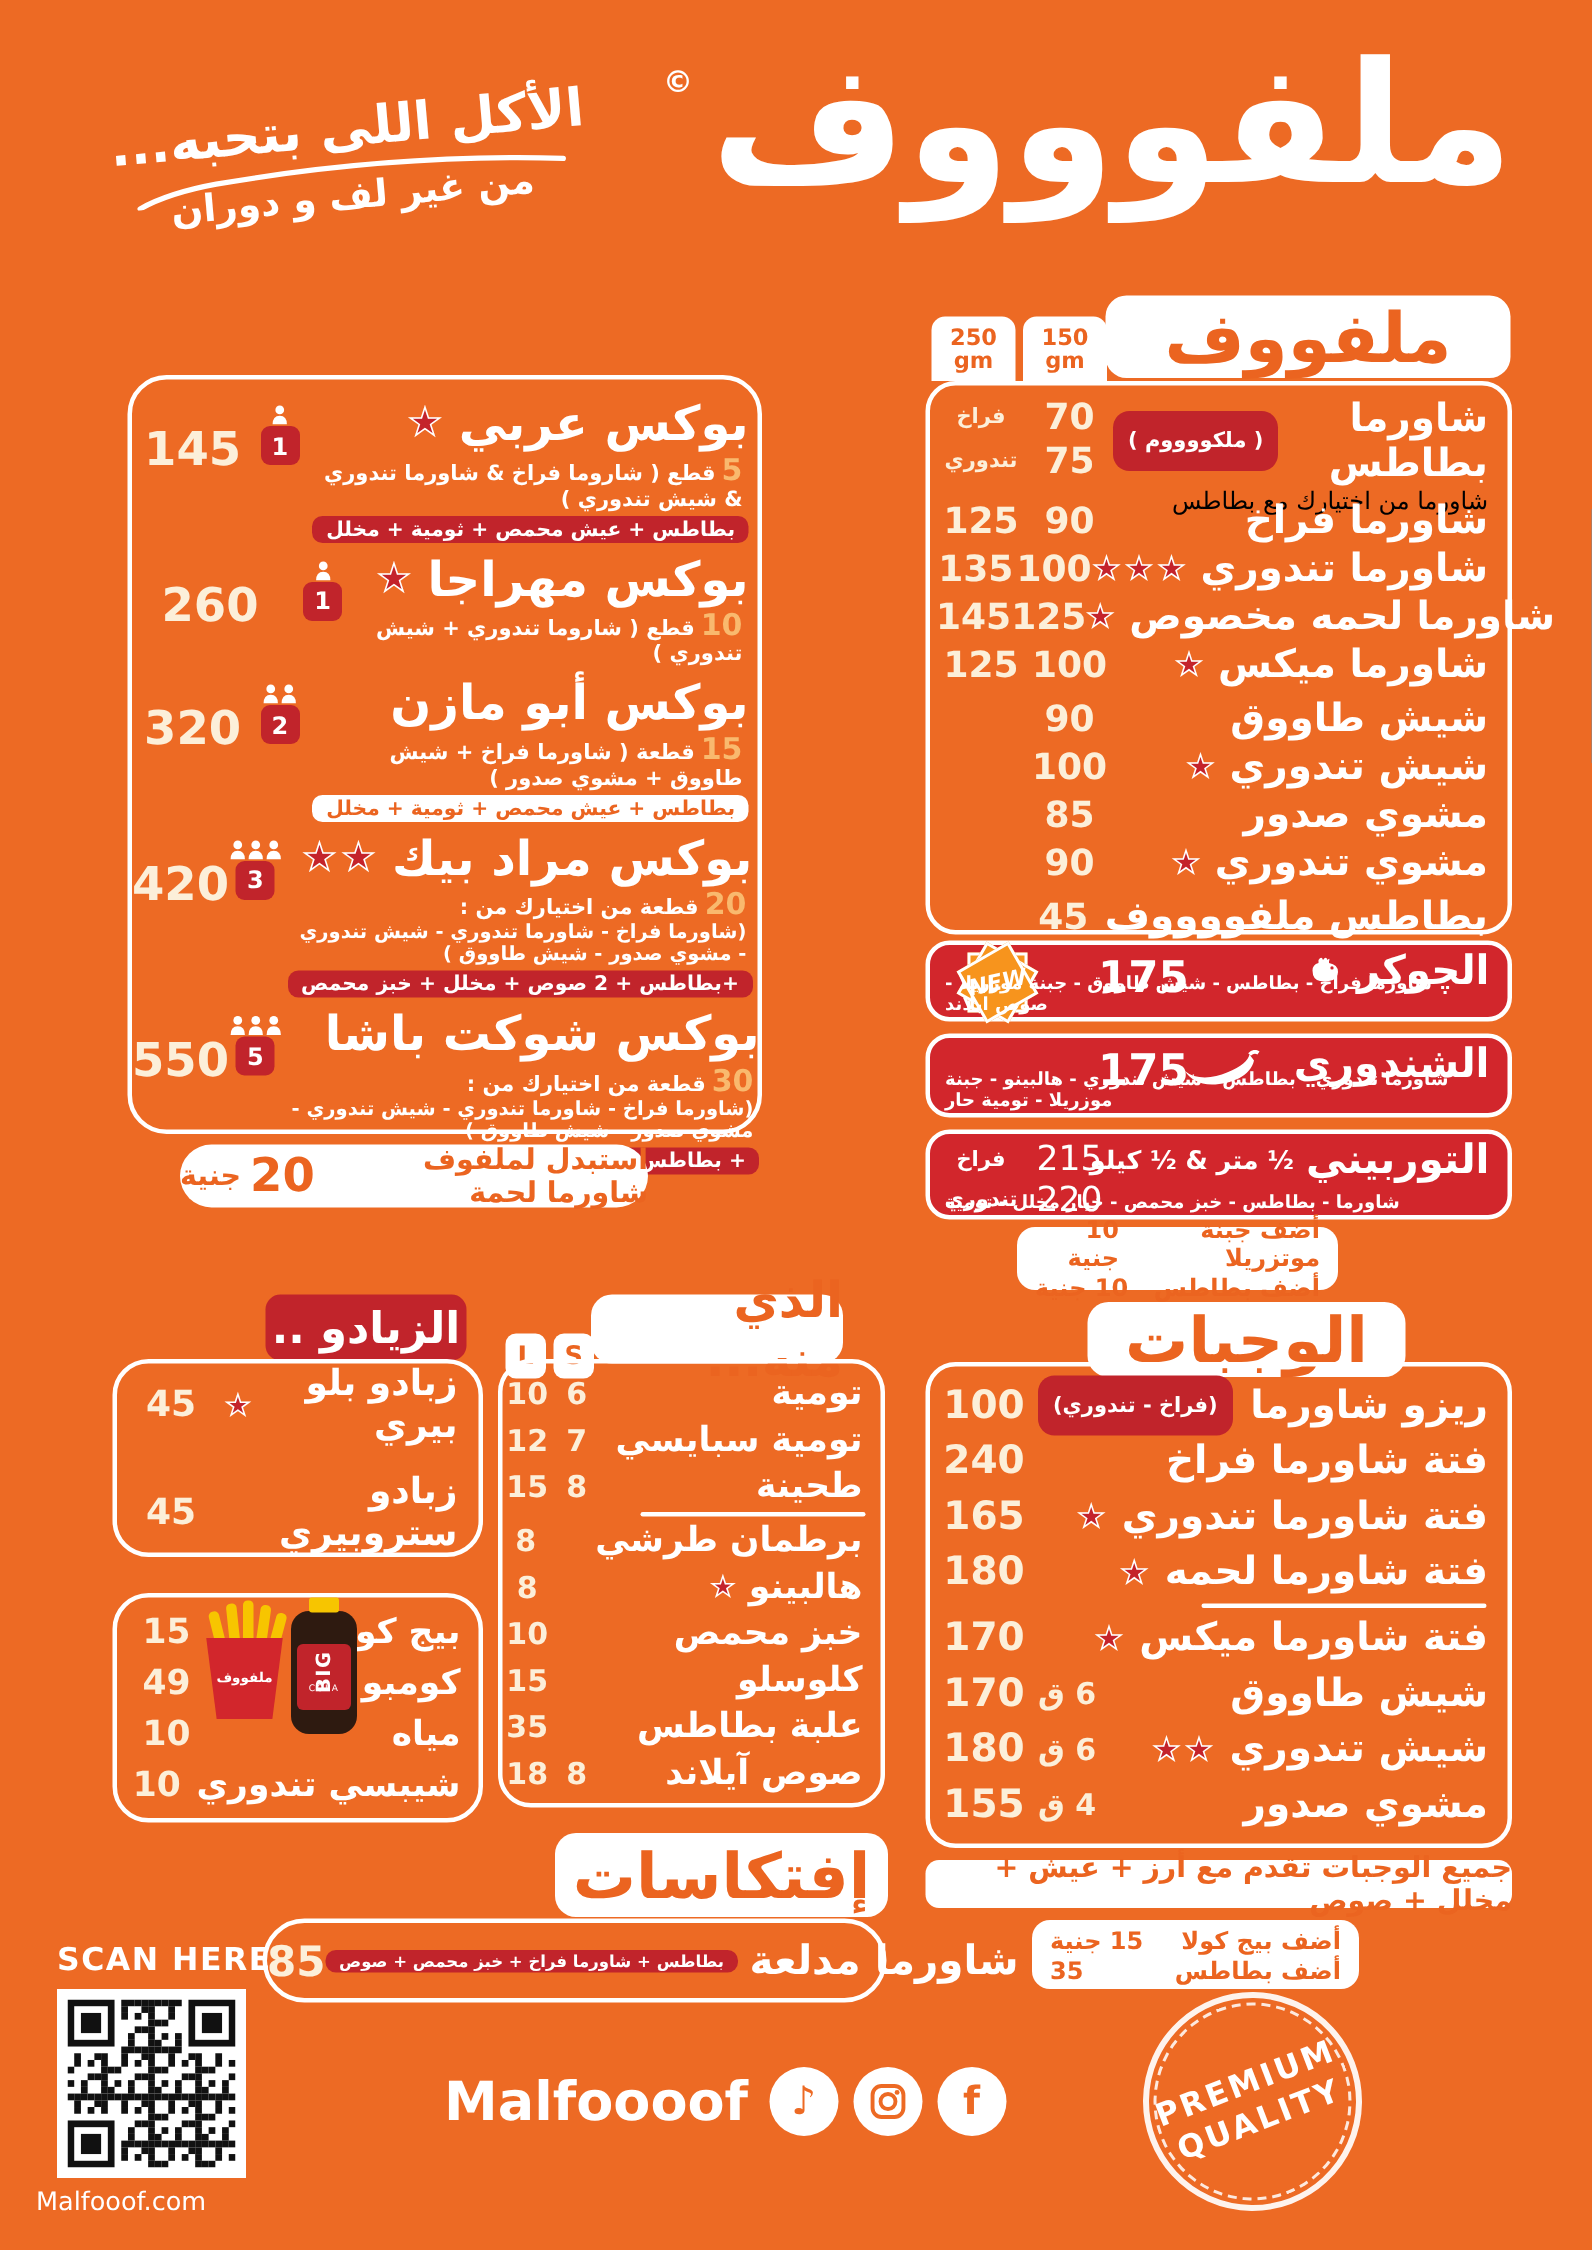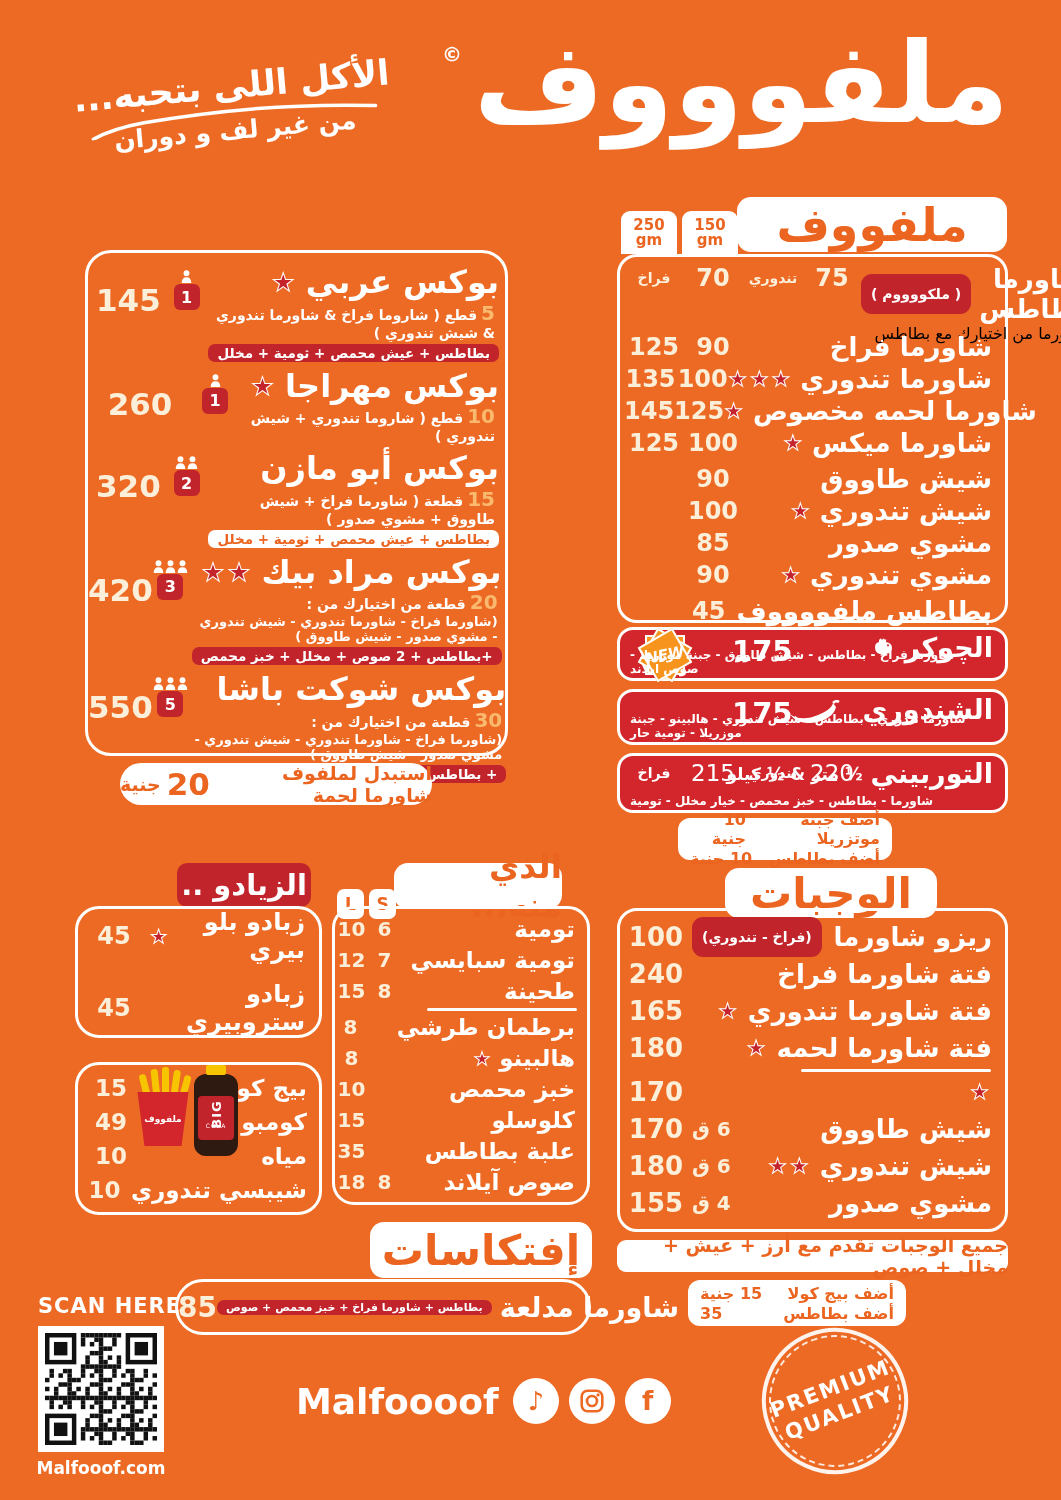--- a/index.html
+++ b/index.html
@@ -25,21 +25,21 @@
   #shawarma-head{left:737px;top:197px;width:270px;height:55px;font-size:46px;}
   .gm-tab{position:absolute;top:211px;width:56px;height:43px;background:#fff;border-radius:9px 9px 0 0;display:flex;flex-direction:column;
           align-items:center;justify-content:center;color:#EB6420;font-weight:bold;font-size:15px;line-height:.95;}
   #gm250{left:621px;} #gm150{left:682px;}
   #shawarma-box{left:617px;top:254px;width:391px;height:369px;display:flex;flex-direction:column;justify-content:flex-start;padding-top:4px;}
   .srow{display:flex;align-items:center;height:32px;flex:0 0 auto;padding-left:4px;}
   .srow .col250{width:60px;text-align:center;font-size:24px;}
   .srow .col150{width:58px;text-align:center;font-size:24px;}
   .sname{flex:1;direction:rtl;text-align:right;padding-right:13px;color:#fff;font-weight:bold;font-size:26px;white-space:nowrap;display:flex;align-items:center;gap:7px;}
   .srow-first{height:66px;align-items:flex-start;padding-top:3px;}
-  .vcol{display:flex;flex-direction:row;gap:1px;}
+  .vcol{display:flex;flex-direction:column;gap:1px;}
   .vrow{display:flex;align-items:center;}
   .vrow .vlabel{width:60px;text-align:center;font-size:14px;color:#FCEFD9;font-weight:bold;}
   .vrow .vprice{width:58px;text-align:center;font-size:24px;}
   .namewrap{display:flex;flex-direction:column;align-items:flex-start;direction:rtl;flex:1;padding-right:13px;}
   .namewrap .nline{display:flex;align-items:center;gap:8px;color:#fff;font-weight:bold;font-size:26px;}
   
   .red-box{position:absolute;left:617px;width:391px;background:#D2262C;border:3px solid #fff;border-radius:16px;}
   #joker{top:627px;height:54px;} #shandori{top:689px;height:56px;} #torbini{top:753px;height:60px;}
   .rb-title{position:absolute;right:12px;top:2px;color:#fff;font-weight:bold;font-size:27px;direction:rtl;display:flex;align-items:center;gap:8px;}
   .rb-sub{font-size:17px;font-weight:bold;}
@@ -116,21 +116,21 @@
   
   #efte-head{left:370px;top:1222px;width:222px;height:56px;font-size:42px;}
   #efte-pill{position:absolute;left:175px;top:1279px;width:416px;height:56px;border:3px solid #fff;border-radius:28px;display:flex;align-items:center;}
   #efte-pill .eprice{width:108px;text-align:center;font-size:28px;}
   #efte-pill .emain{flex:1;display:flex;direction:rtl;align-items:center;gap:8px;padding-right:18px;color:#fff;font-weight:bold;font-size:27px;white-space:nowrap;}
   #efte-pill .strip{font-size:11px;margin-top:0;}
   
   #scan{position:absolute;left:38px;top:1294px;color:#fff;font-weight:bold;font-size:21px;letter-spacing:1px;}
   #qr{position:absolute;left:38px;top:1326px;width:126px;height:126px;background:#fff;padding:7px;}
   #qr svg{width:100%;height:100%;display:block;}
-  #site{position:absolute;left:24px;top:1458px;width:154px;text-align:center;color:#fff;font-weight:bold;font-size:17px;}
+  #site{position:absolute;left:24px;top:1458px;width:154px;color:#fff;font-weight:normal;font-size:17px;}
   #social{position:absolute;left:296px;top:1378px;display:flex;align-items:center;gap:10px;}
   #social .handle{color:#fff;font-weight:bold;font-size:36px;margin-right:4px;}
   .soc{width:46px;height:46px;background:#fff;border-radius:50%;display:flex;align-items:center;justify-content:center;}
   .soc .glyph{color:#ED6A24;font-weight:bold;font-size:26px;line-height:1;}
   .soc svg{width:26px;height:26px;}
   #stamp{position:absolute;left:762px;top:1328px;width:146px;height:146px;transform:rotate(-21deg);}
   #stamp .ring{position:absolute;inset:0;border:4px solid rgba(255,255,255,.92);border-radius:50%;}
   #stamp .ring2{position:absolute;inset:7px;border:2px dashed rgba(255,255,255,.85);border-radius:50%;}
   #stamp .stxt{position:absolute;inset:0;display:flex;flex-direction:column;align-items:center;justify-content:center;color:#fff;font-weight:bold;font-size:21px;letter-spacing:2px;line-height:1.25;}
 </style>
@@ -565,20 +565,21 @@
         <span class="mprice price" data-name="item-price">180</span>
         <div class="mmain" data-name="item-name-line">
           <span data-name="item-name">فتة شاورما لحمه</span>
           <span class="stars" data-name="stars-icon">★</span>
         </div>
       </div>
       <div class="hr" data-name="divider-line"></div>
       <div class="mrow" data-name="list-item">
         <span class="mprice price" data-name="item-price">170</span>
         <div class="mmain" data-name="item-name-line">
+          <span data-name="item-name">فتة شاورما ميكس</span>
           <span class="stars" data-name="stars-icon">★</span>
         </div>
       </div>
       <div class="mrow" data-name="list-item">
         <span class="mprice price" data-name="item-price">170</span>
         <div class="mmain" data-name="item-name-line">
           <span data-name="item-name">شيش طاووق</span>
           <span class="meal-qty" data-name="item-qty">6 ق</span>
         </div>
       </div>

